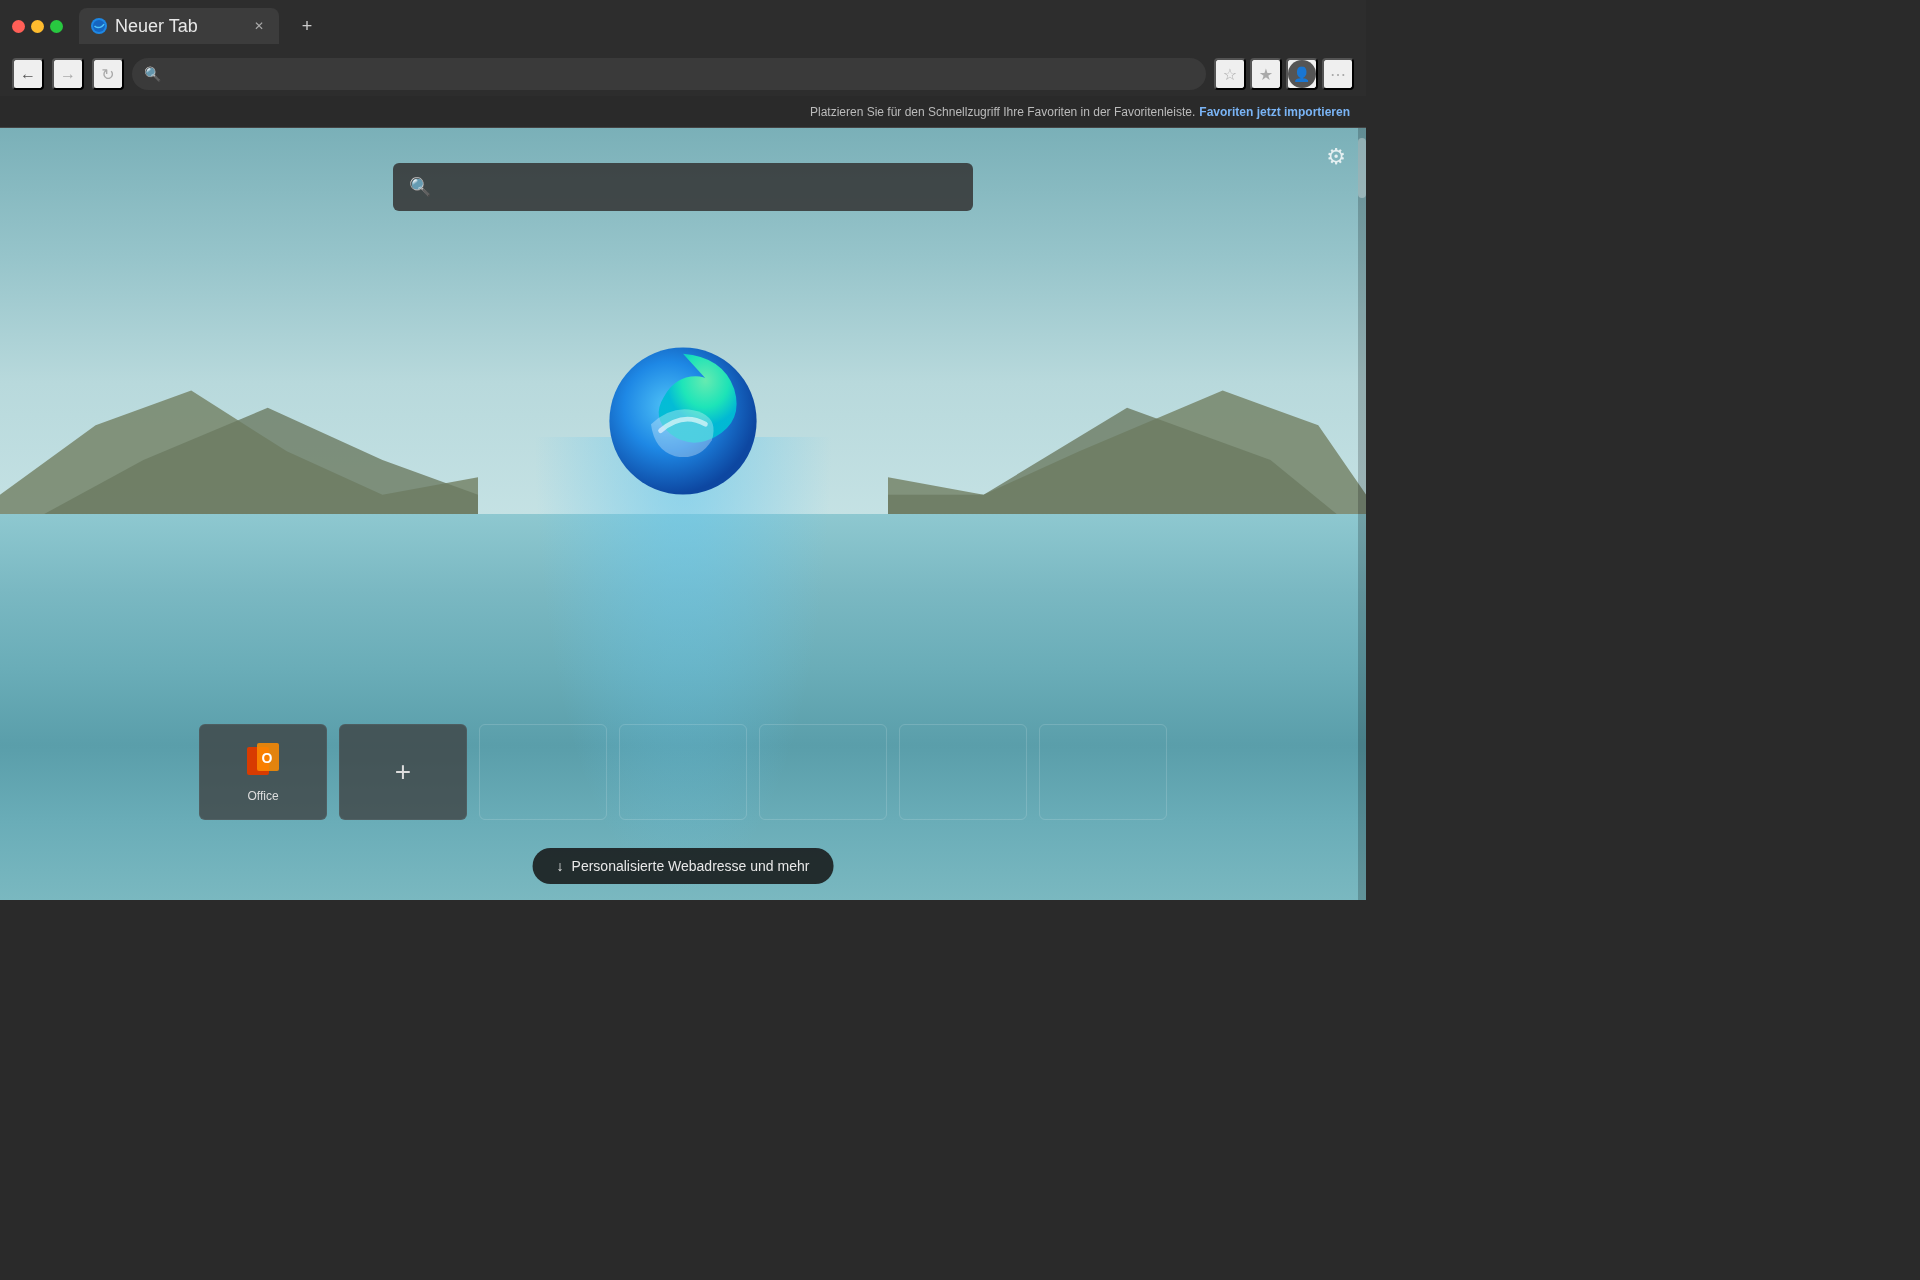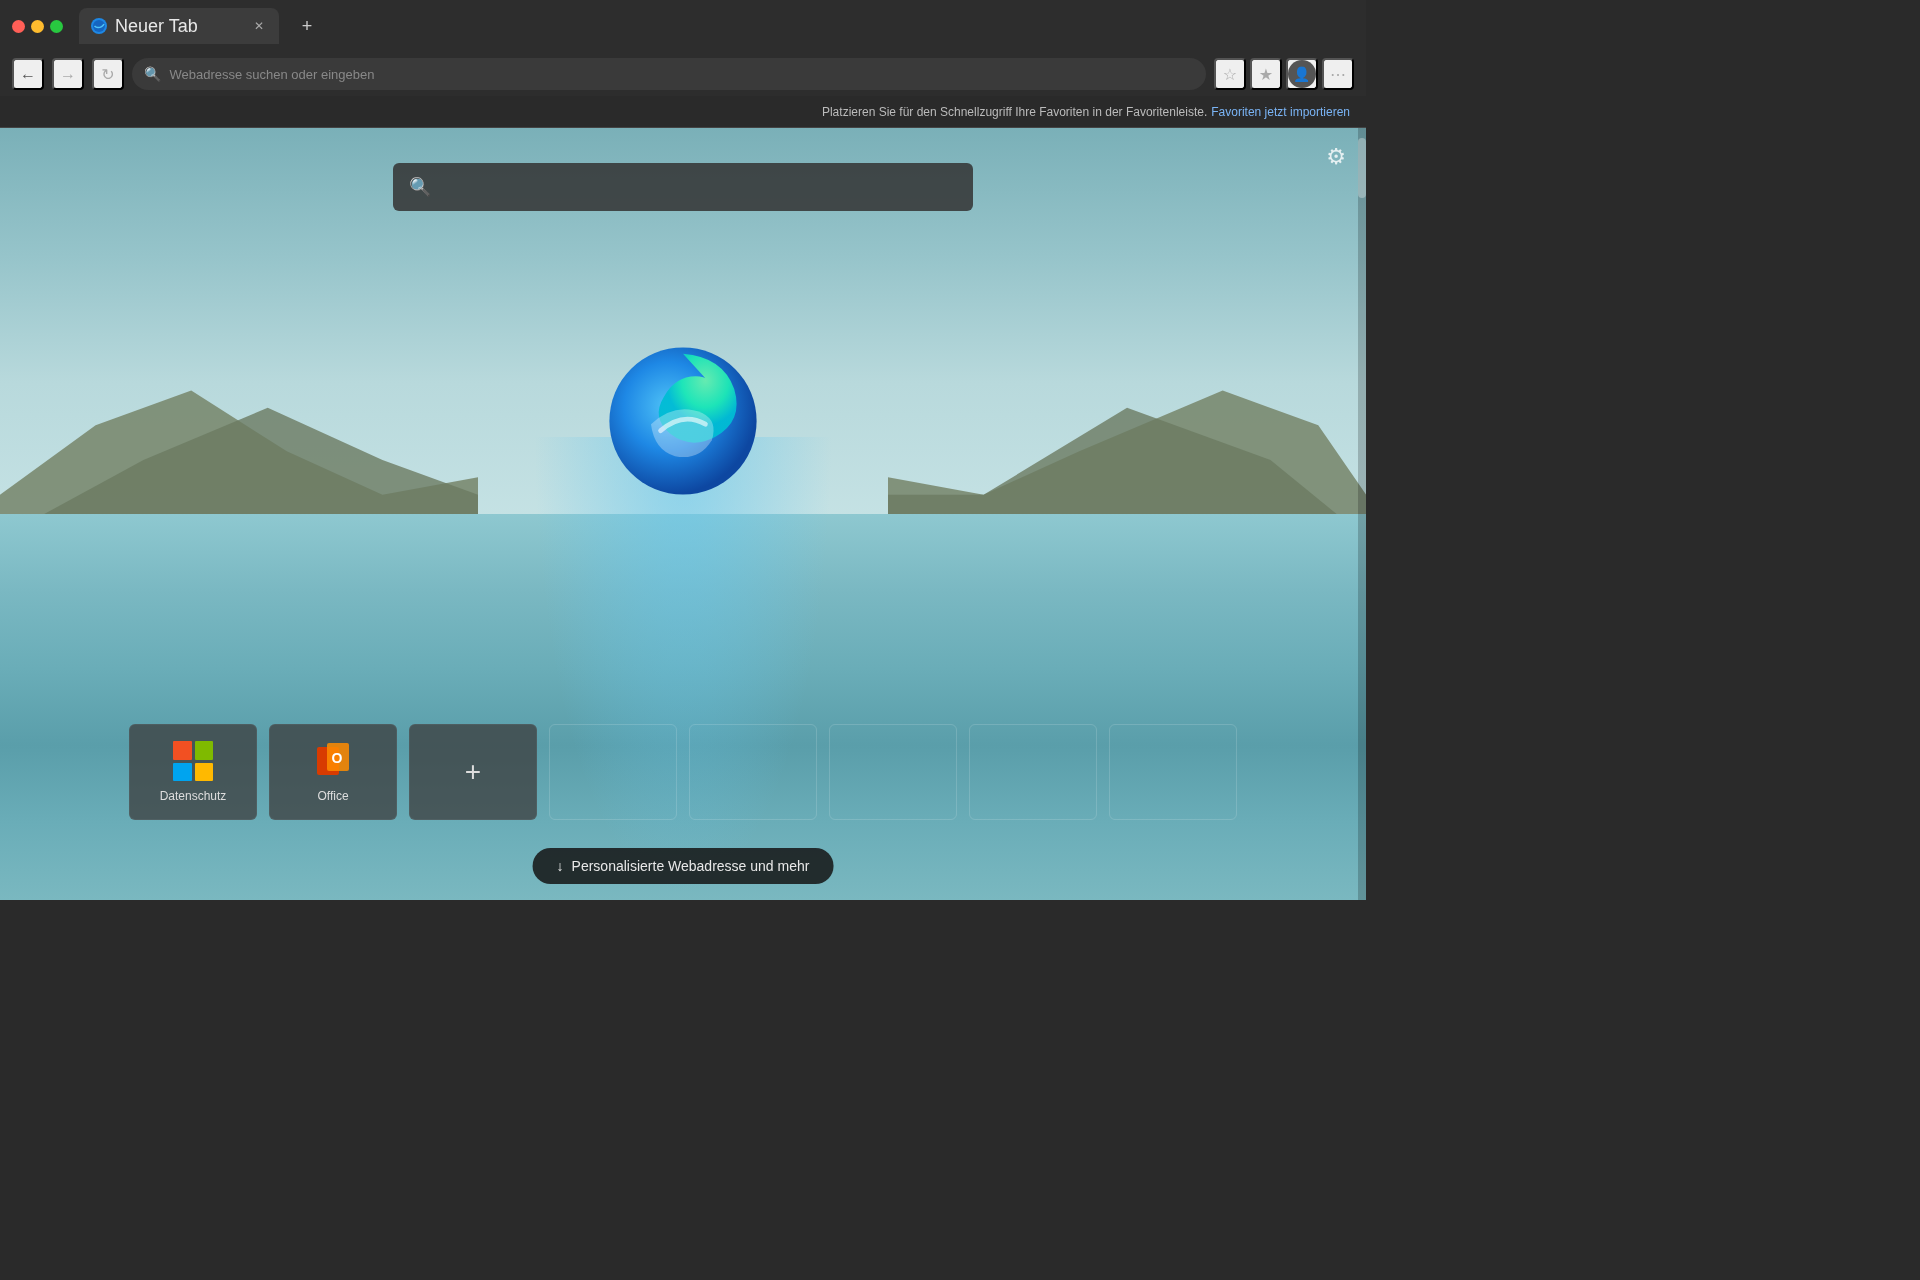--- a/index.html
+++ b/index.html
@@ -163,20 +163,21 @@
       font-size: 12px;
       color: #bbb;
       border-bottom: 1px solid #444;
       justify-content: flex-end;
     }
     .favorites-link {
       color: #7ab4f5;
       text-decoration: none;
       cursor: pointer;
       margin-left: 4px;
+      font-weight: bold;
     }
 
     
     .main-content {
       position: relative;
       width: 100%;
       height: calc(900px - 52px - 44px - 32px);
       overflow: hidden;
     }
 
@@ -428,21 +429,20 @@
   </button>
   <button class="nav-btn">
     <span>→</span>
   </button>
   <button class="nav-btn">
     <span>↻</span>
   </button>
 
   <div class="address-bar">
     <span class="address-search-icon">🔍</span>
-    <input class="address-input" type="text" placeholder="Webadresse suchen oder eingeben" style="">
   </div>
 
   <div class="nav-right">
     <button class="nav-icon-btn">
       <span>☆</span>
     </button>
     <button class="nav-icon-btn">
       <span>★</span>
     </button>
     <button class="nav-icon-btn">
@@ -511,29 +511,20 @@
     <span class="search-icon-inner">🔍</span>
     <input class="search-input" type="text" placeholder="" style="">
   </div>
 
   <div class="settings-gear">
     <span>⚙</span>
   </div>
 
   <div class="quick-links">
 
-    <div class="quick-link-tile">
-      <div class="windows-logo">
-        <div class="win-red"></div>
-        <div class="win-green"></div>
-        <div class="win-blue"></div>
-        <div class="win-yellow"></div>
-      </div>
-      <span class="tile-label">Datenschutz</span>
-    </div>
 
     <div class="quick-link-tile">
       <div class="office-logo">
         <svg viewBox="0 0 40 40" width="40" height="40">
           <rect x="4" y="6" width="22" height="28" rx="2" fill="#d83b01"></rect>
           <rect x="14" y="2" width="22" height="28" rx="2" fill="#ff8c00" opacity="0.85"></rect>
           <text x="24" y="22" font-size="14" font-weight="bold" fill="white" text-anchor="middle" font-family="Arial">O</text>
         </svg>
       </div>
       <span class="tile-label">Office</span>

